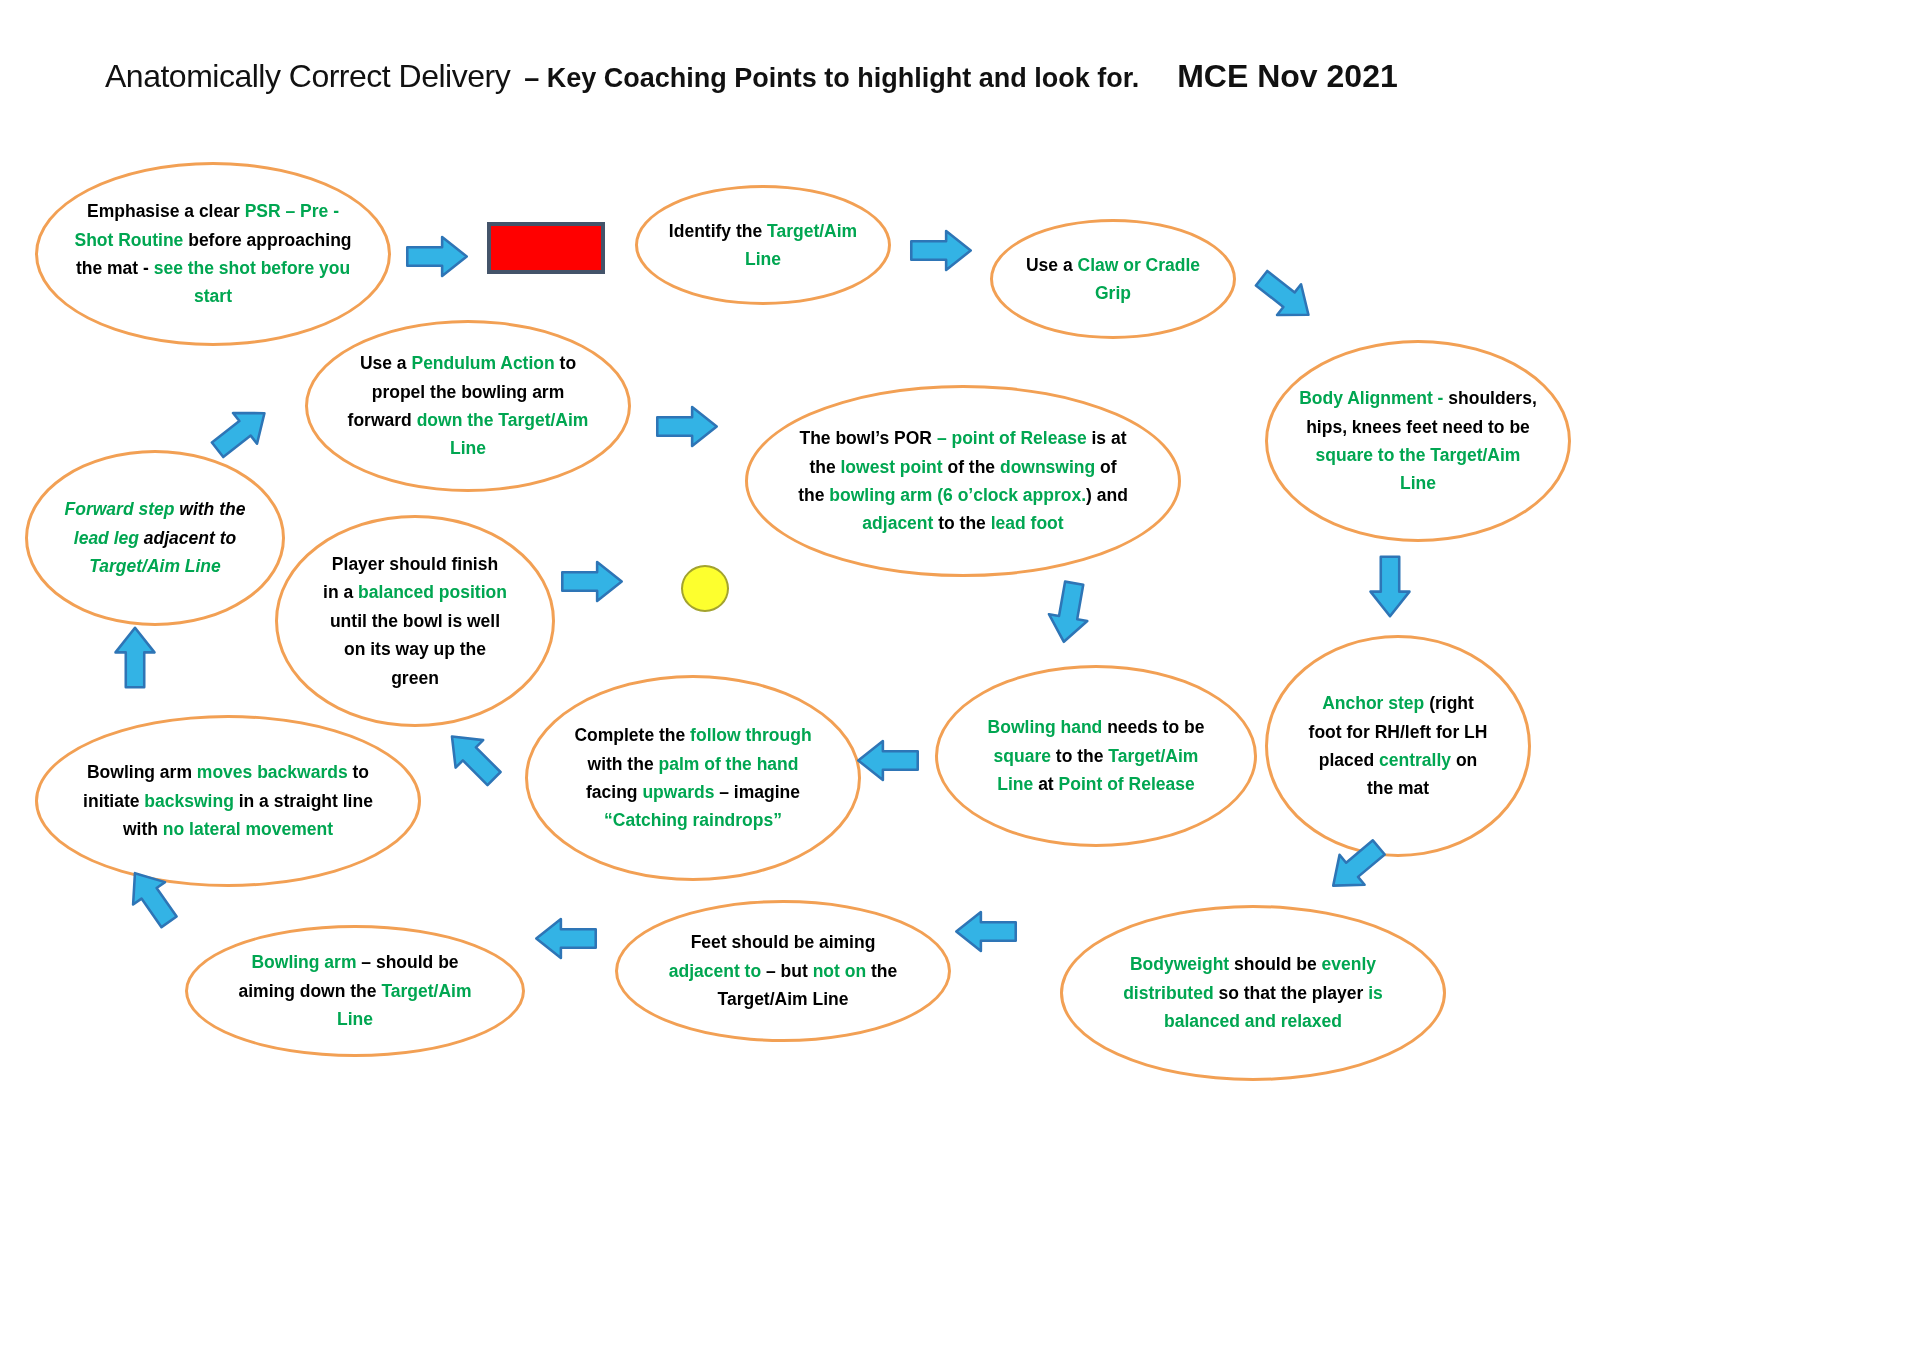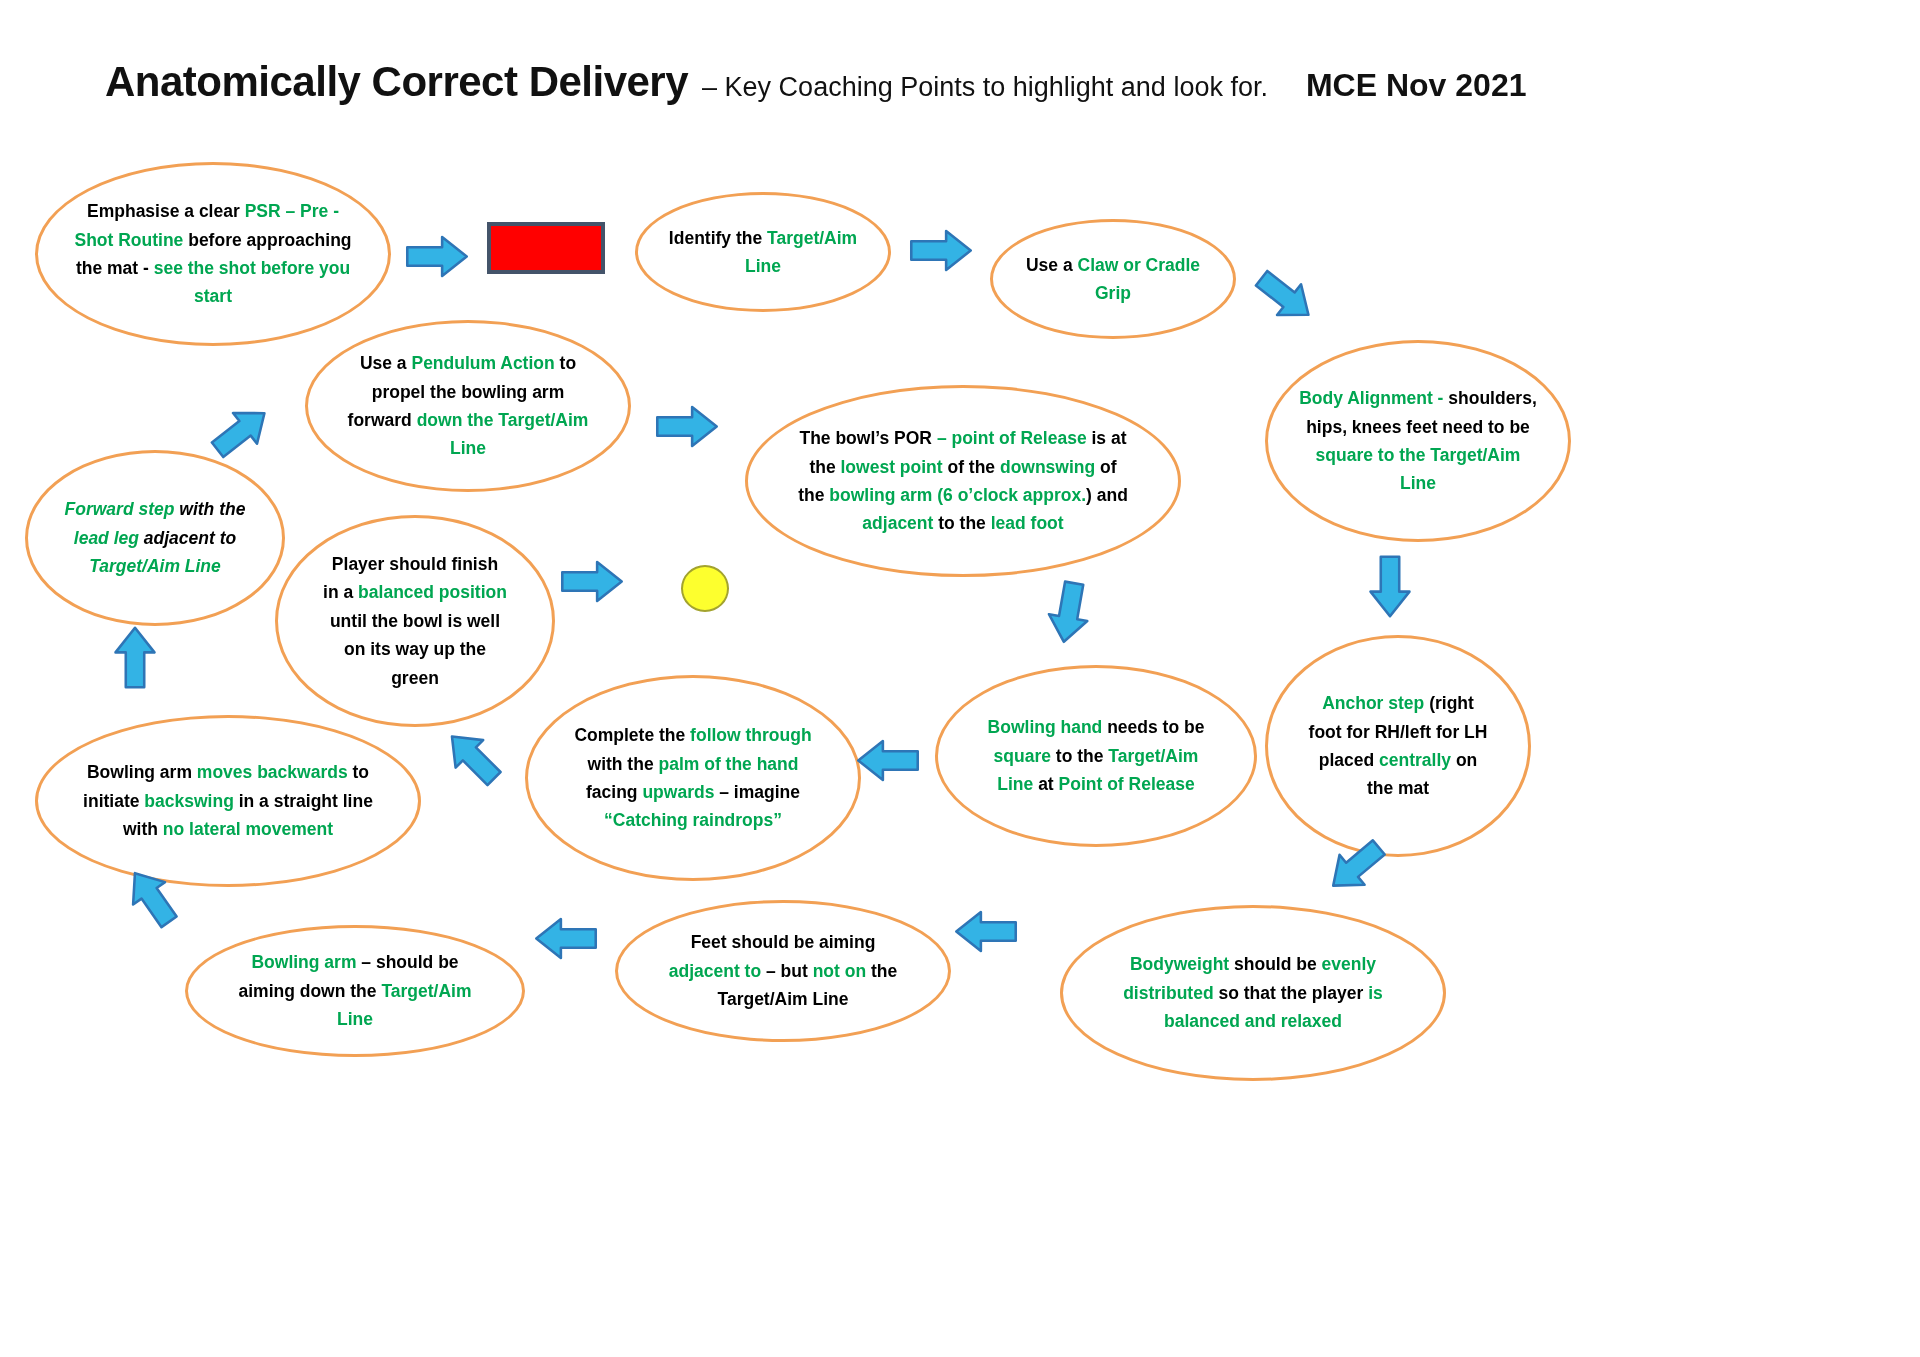--- a/index.html
+++ b/index.html
@@ -13,22 +13,22 @@
 
   
   .title-row {
     position: absolute;
     left: 105px; top: 58px;
     display: flex;
     align-items: baseline;
     gap: 14px;
     white-space: nowrap;
   }
-  .t-main { font-size: 42px; font-weight: bold; color: #111; letter-spacing: -0.5px; }
-  .t-sub  { font-size: 27px; font-weight: normal; color: #111; }
+  .t-main { font-size: 32px; font-weight: normal; color: #111; letter-spacing: -0.5px; }
+  .t-sub  { font-size: 27px; font-weight: bold; color: #111; }
   .t-date { font-size: 32px; font-weight: bold; color: #111; margin-left: 24px; }
 
   
   .node {
     position: absolute;
     border: 3px solid var(--orange);
     border-radius: 50%;
     display: flex;
     align-items: center;
     justify-content: center;
@@ -40,21 +40,21 @@
     font-weight: bold;
     font-size: 17.5px;
     line-height: 1.62;
     color: #000;
   }
   .node.left { text-align: center; justify-content: flex-start; }
   .g { color: var(--green); }
   .k { color: #000000; }
 
   #n-psr       { left:  35px; top: 162px; width: 356px; height: 184px; padding: 8px 30px; }
-  #n-identify  { left: 635px; top: 192px; width: 256px; height: 120px; padding: 6px 26px; }
+  #n-identify  { left: 635px; top: 185px; width: 256px; height: 120px; padding: 6px 26px; }
   #n-grip      { left: 990px; top: 219px; width: 246px; height: 120px; padding: 6px 26px; }
   #n-body      { left:1265px; top: 340px; width: 306px; height: 202px; padding: 8px 30px; }
   #n-pendulum  { left: 305px; top: 320px; width: 326px; height: 172px; padding: 8px 38px; }
   #n-por       { left: 745px; top: 385px; width: 436px; height: 192px; padding: 8px 46px; }
   #n-forward   { left:  25px; top: 450px; width: 260px; height: 176px; padding: 8px 34px; font-style: italic; }
   #n-finish    { left: 275px; top: 515px; width: 280px; height: 212px; padding: 8px 44px; }
   #n-hand      { left: 935px; top: 665px; width: 322px; height: 182px; padding: 8px 36px; }
   #n-anchor    { left:1265px; top: 635px; width: 266px; height: 222px; padding: 8px 38px; }
   #n-backswing { left:  35px; top: 715px; width: 386px; height: 172px; padding: 8px 44px; }
   #n-follow    { left: 525px; top: 675px; width: 336px; height: 206px; padding: 8px 42px; }

